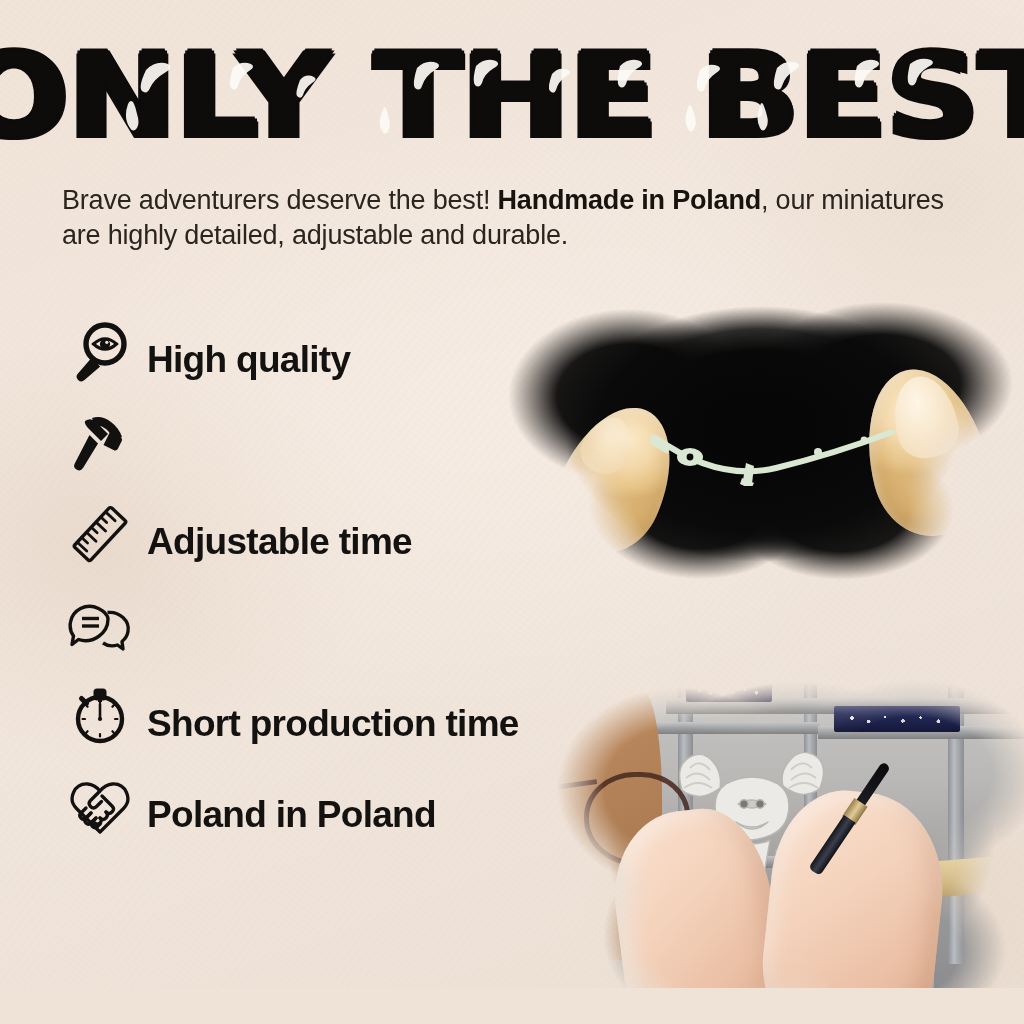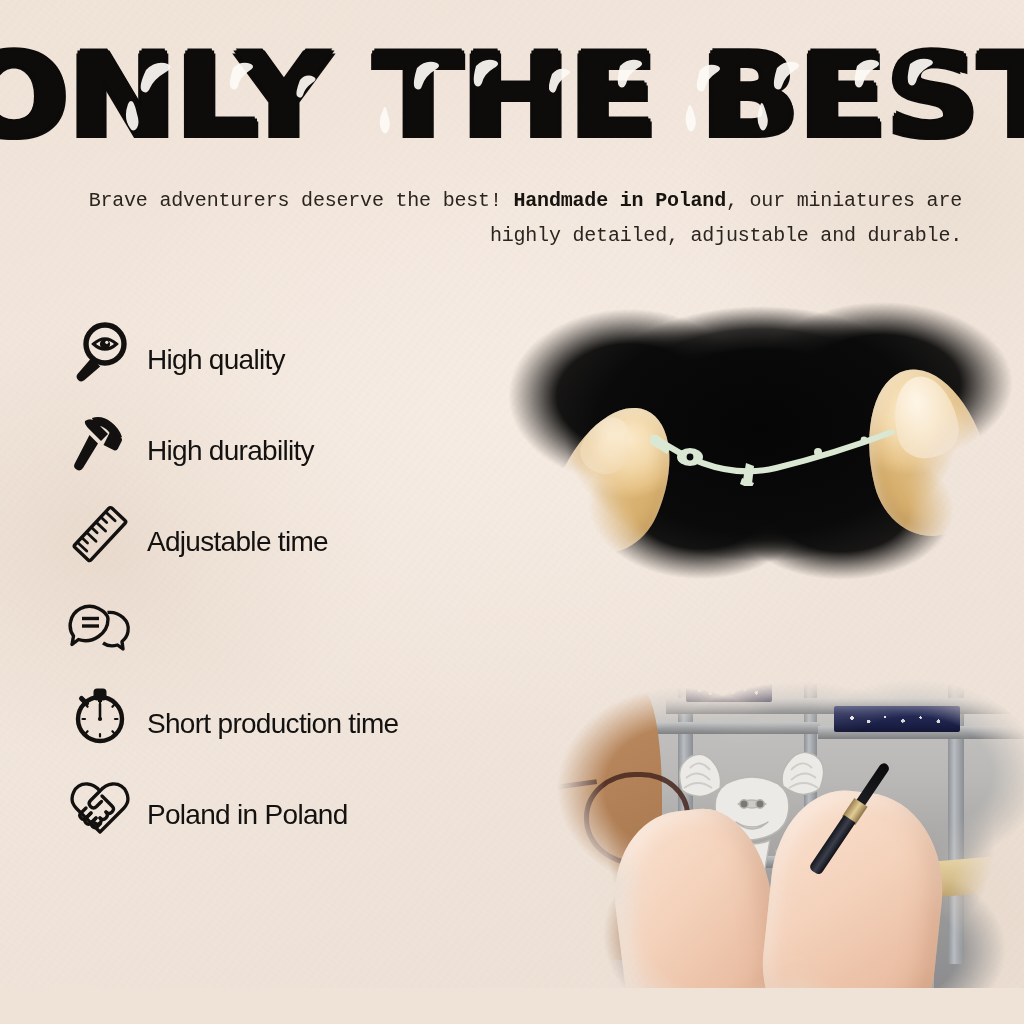--- a/index.html
+++ b/index.html
@@ -75,23 +75,23 @@
     height: 96px;
     pointer-events: none;
   }
 
   
   #subtitle {
     position: absolute;
     top: 183px;
     left: 62px;
     width: 900px;
-    text-align: right;
-    font-family: Liberation Mono, monospace;
-    font-size: 20px;
+    text-align: left;
+    font-family: Liberation Sans, sans-serif;
+    font-size: 27px;
     line-height: 35px;
     font-weight: 300;
     letter-spacing: -.2px;
     color: #2b2520;
   }
   #subtitle b {
     font-weight: bold;
     color: #17130f;
   }
 
@@ -112,22 +112,22 @@
     flex: 0 0 76px;
     width: 76px;
     height: 72px;
     display: flex;
     align-items: center;
     justify-content: center;
   }
   .feature .ico svg { display: block; }
   .feature .flabel {
     font-family: "Liberation Sans", sans-serif;
-    font-weight: normal;
-    font-size: 28px;
+    font-weight: bold;
+    font-size: 37px;
     letter-spacing: -.7px;
     color: #141210;
     white-space: nowrap;
     margin-left: 9px;
     margin-top: 16px;
   }
 
   
   .photo {
     position: absolute;
@@ -366,21 +366,20 @@
         <svg width="62" height="62" viewBox="0 0 62 62">
           <g fill="#131110">
             <path d="M23 6 q10 -3 19 4 q8 6 11 15 l-8 4 q-3 -8 -8 -12 q-5 -4 -11 -3 z"></path>
             <path d="M41 20 l10 5 q3 1.5 1.5 4.5 l-3.5 7 q-1.5 3 -4.5 1.5 l-10 -5 z"></path>
             <path d="M16 9 q6 -4 11 1 l12 12 l-7 7 l-12 -12 q-5 -5 -4 -8z"></path>
             <path d="M26.5 29.5 l7.5 -7.5 l6 6 l-7.5 7.5 z" opacity=".0"></path>
             <path d="M20.5 23 l8.5 8.5 L14 56 q-2.5 4 -6.5 1.5 q-4 -2.5 -1.5 -6.5 z"></path>
           </g>
         </svg>
       </span>
-      <span class="flabel">High durability</span>
     </div>
 
     <div class="feature">
       <span class="ico">
         <svg width="62" height="62" viewBox="0 0 62 62">
           <g transform="rotate(43 31 31)">
             <rect x="20" y="4" width="22" height="54" rx="2" fill="none" stroke="#131110" stroke-width="3.4"></rect>
             <g stroke="#131110" stroke-width="2.8" stroke-linecap="round">
               <line x1="20" y1="11" x2="33" y2="11"></line>
               <line x1="20" y1="18" x2="28" y2="18"></line>

